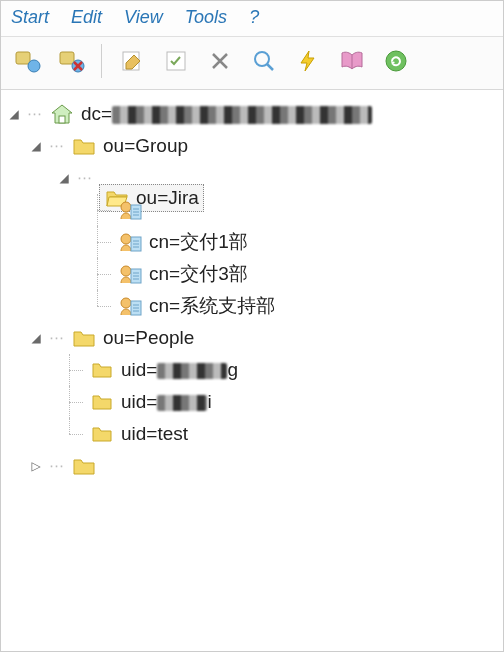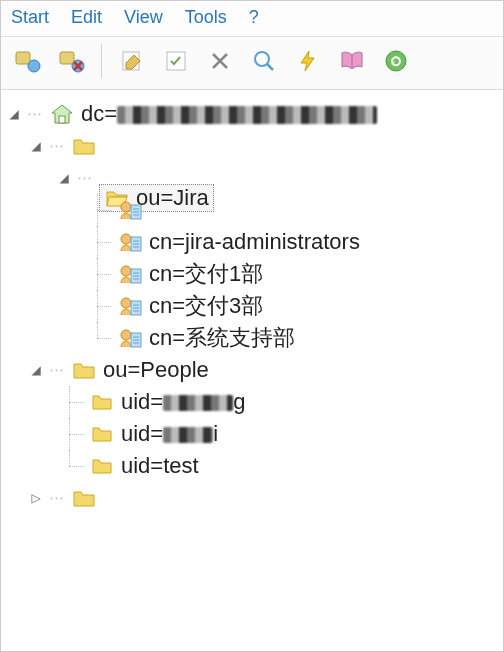--- a/index.html
+++ b/index.html
@@ -15,21 +15,21 @@
   
   .menubar {
     display: flex;
     gap: 22px;
     padding: 6px 10px 8px 10px;
     color: #2a76b6;
     font-size: 18px;
     border-bottom: 1px solid #e0e0e0;
     background: #fdfdfd;
   }
-  .menubar span { cursor: default; }
+  .menubar span { cursor: default; font-style: italic; }
   
   .toolbar {
     display: flex;
     align-items: center;
     gap: 8px;
     padding: 6px 8px 10px 8px;
     border-bottom: 1px solid #d8d8d8;
     background: #fbfbfb;
   }
   .toolbar .sep {
@@ -66,21 +66,21 @@
     letter-spacing: 1px;
     margin-right: 6px;
   }
   .icon-slot {
     width: 26px; height: 26px;
     display: inline-flex; align-items: center; justify-content: center;
     margin-right: 6px;
   }
   .label {
     color: #222;
-    font-size: 22px;
+    font-size: 19px;
   }
   .selected {
     border: 1px dotted #888;
     background: #f5f5f5;
     padding: 0 4px;
     display: inline-flex;
     align-items: center;
     margin-top: 39px;
   }
   .blurred {
@@ -200,20 +200,21 @@
 
   <div class="node">
     <span class="indent" style="width:22px"></span>
     <span class="toggle">◢</span>
     <span class="dots">⋯</span>
     <span class="icon-slot">
       <svg width="24" height="20">
           <path d="M2 4h7l2 3h11v11H2z" fill="#f4d86a" stroke="#c9a92a"></path>
         </svg>
     </span>
+    <span class="label">ou=Group</span>
   </div>
 
   <div class="node">
     <span class="indent" style="width:50px"></span>
     <span class="toggle">◢</span>
     <span class="dots">⋯</span>
     <span class="selected">
       <span class="icon-slot">
         <svg width="24" height="20">
             <path d="M2 4h7l2 3h11v2H5l-3 9z" fill="#f4d86a" stroke="#c9a92a"></path>
@@ -240,59 +241,46 @@
     <span class="indent" style="width:84px"></span>
     <span class="connector"></span>
     <span class="icon-slot">
         <svg width="24" height="22">
           <circle cx="8" cy="8" r="5" fill="#f4c16a" stroke="#c98a2a"></circle>
           <path d="M3 20c0-4 3-6 5-6s5 2 5 6" fill="#f4c16a" stroke="#c98a2a"></path>
           <rect x="13" y="6" width="10" height="14" fill="#bcdff4" stroke="#6fa4c8"></rect>
           <path d="M15 10h6M15 13h6M15 16h6" stroke="#6fa4c8"></path>
         </svg>
       </span>
-    <span class="label">cn=jira-administrators</span>
+    <span class="label">cn=交付1部</span>
   </div>
   <div class="node">
     <span class="indent" style="width:84px"></span>
     <span class="connector"></span>
     <span class="icon-slot">
         <svg width="24" height="22">
           <circle cx="8" cy="8" r="5" fill="#f4c16a" stroke="#c98a2a"></circle>
           <path d="M3 20c0-4 3-6 5-6s5 2 5 6" fill="#f4c16a" stroke="#c98a2a"></path>
           <rect x="13" y="6" width="10" height="14" fill="#bcdff4" stroke="#6fa4c8"></rect>
           <path d="M15 10h6M15 13h6M15 16h6" stroke="#6fa4c8"></path>
         </svg>
       </span>
-    <span class="label">cn=交付1部</span>
+    <span class="label">cn=交付3部</span>
   </div>
   <div class="node">
     <span class="indent" style="width:84px"></span>
-    <span class="connector"></span>
+    <span class="connector last"></span>
     <span class="icon-slot">
         <svg width="24" height="22">
           <circle cx="8" cy="8" r="5" fill="#f4c16a" stroke="#c98a2a"></circle>
           <path d="M3 20c0-4 3-6 5-6s5 2 5 6" fill="#f4c16a" stroke="#c98a2a"></path>
           <rect x="13" y="6" width="10" height="14" fill="#bcdff4" stroke="#6fa4c8"></rect>
           <path d="M15 10h6M15 13h6M15 16h6" stroke="#6fa4c8"></path>
         </svg>
       </span>
-    <span class="label">cn=交付3部</span>
-  </div>
-  <div class="node">
-    <span class="indent" style="width:84px"></span>
-    <span class="connector last"></span>
-    <span class="icon-slot">
-        <svg width="24" height="22">
-          <circle cx="8" cy="8" r="5" fill="#f4c16a" stroke="#c98a2a"></circle>
-          <path d="M3 20c0-4 3-6 5-6s5 2 5 6" fill="#f4c16a" stroke="#c98a2a"></path>
-          <rect x="13" y="6" width="10" height="14" fill="#bcdff4" stroke="#6fa4c8"></rect>
-          <path d="M15 10h6M15 13h6M15 16h6" stroke="#6fa4c8"></path>
-        </svg>
-      </span>
     <span class="label">cn=系统支持部</span>
   </div>
 
   <div class="node">
     <span class="indent" style="width:22px"></span>
     <span class="toggle">◢</span>
     <span class="dots">⋯</span>
     <span class="icon-slot">
       <svg width="24" height="20">
           <path d="M2 4h7l2 3h11v11H2z" fill="#f4d86a" stroke="#c9a92a"></path>

